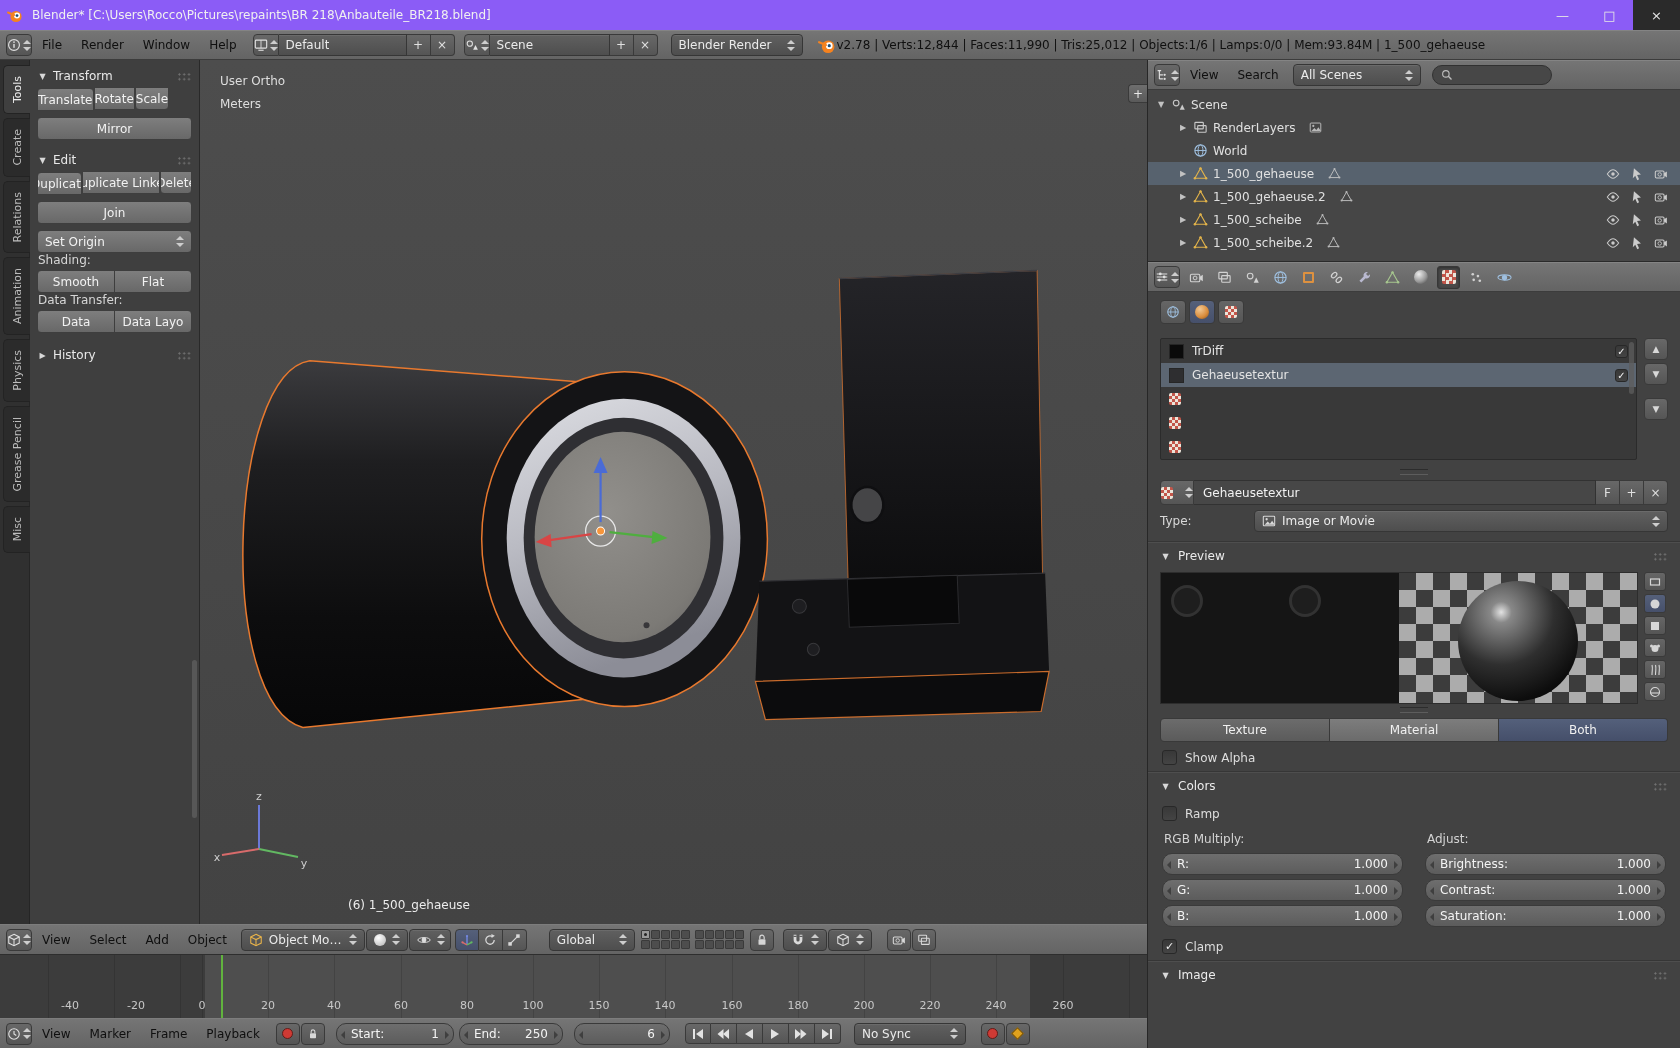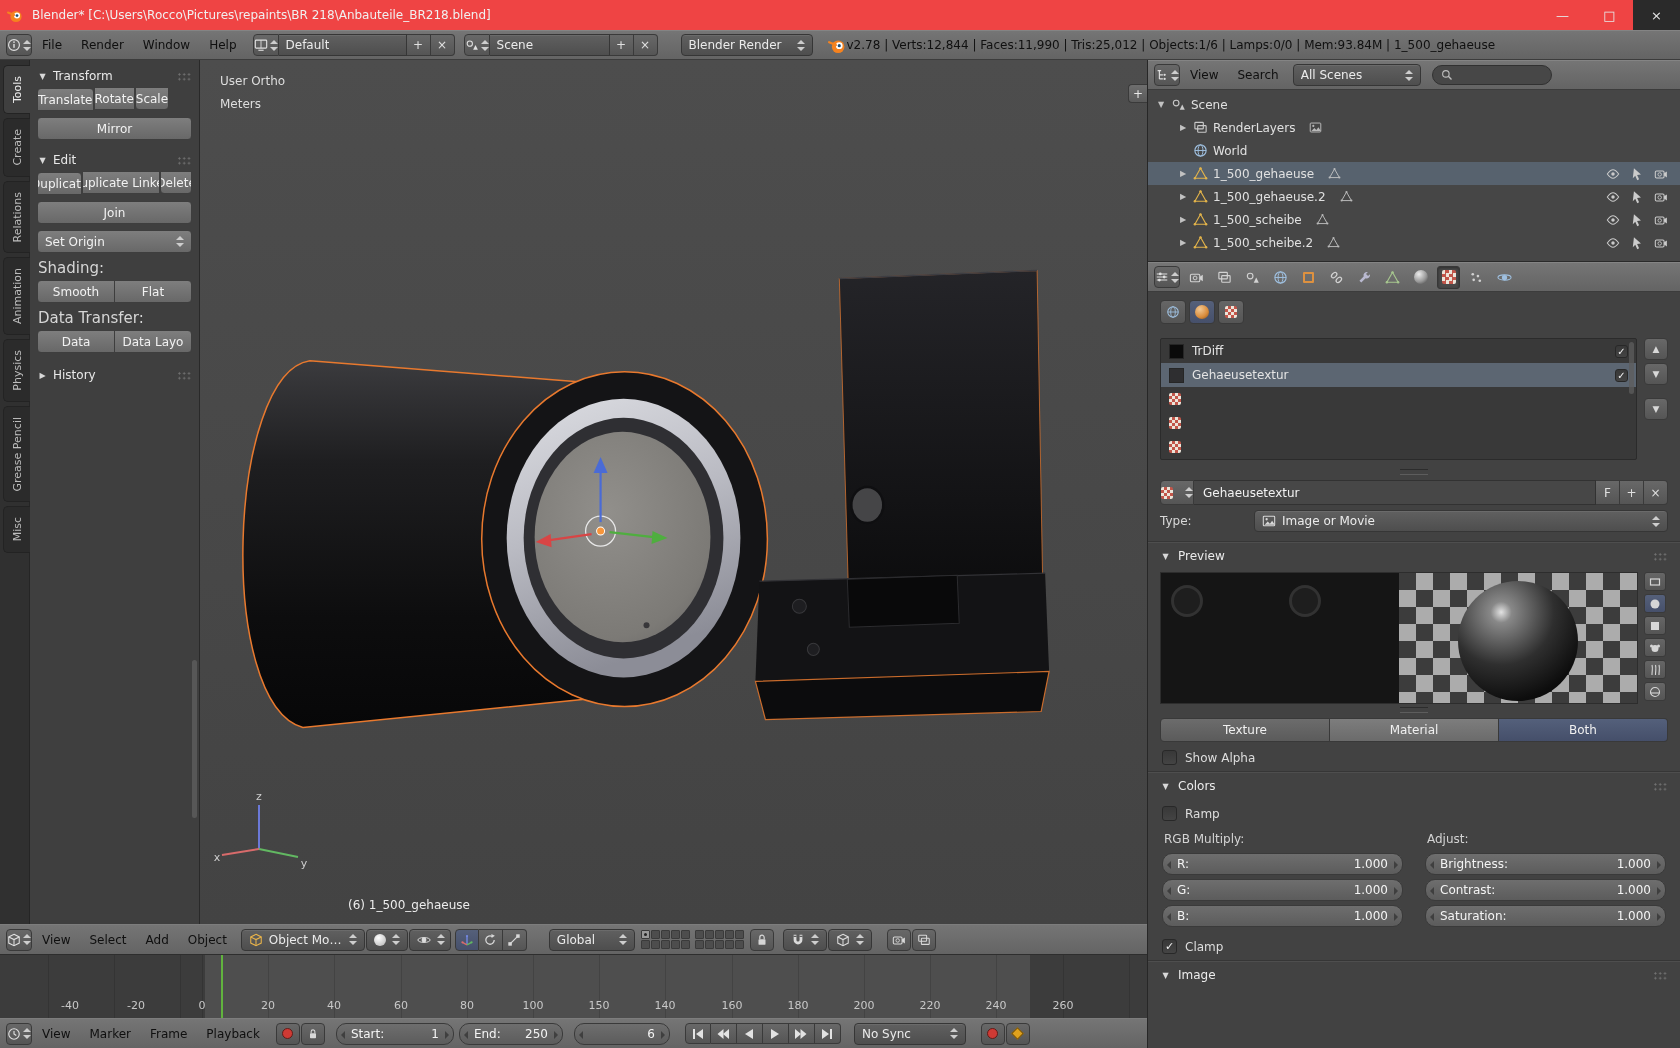--- a/index.html
+++ b/index.html
@@ -1,20 +1,20 @@
 <!DOCTYPE html>
 <html><head>
 <meta charset="utf-8">
 <style>
 *{margin:0;padding:0;box-sizing:border-box;font-family:"DejaVu Sans",sans-serif}
 html,body{width:1680px;height:1048px;overflow:hidden;background:#2a2a2a}
 .window{width:1680px;height:1048px;display:flex;flex-direction:column;font-size:12px;color:#ddd;background:#424242}
 
 
-.titlebar{flex:0 0 30px;background:#ef4444;display:flex;align-items:center;color:#f0f0f0}
+.titlebar{flex:0 0 30px;background:#8b5cf6;display:flex;align-items:center;color:#f0f0f0}
 .tb-logo{width:30px;display:flex;align-items:center;justify-content:center}
 .tb-title{font-size:12px;margin-left:2px;white-space:nowrap}
 .win-controls{margin-left:auto;display:flex;height:100%}
 .win-btn{width:47px;display:flex;align-items:center;justify-content:center;color:#e6e6e6;font-size:13px}
 .win-btn.close{background:#2a2a2a}
 
 
 .bar{background:linear-gradient(#757575,#646464);border-top:1px solid #848484;border-bottom:1px solid #3c3c3c;display:flex;align-items:center;padding:0 6px;color:#141414;height:30px;flex:0 0 30px;gap:1px}
 .bar.bottom{border-top:1px solid #7d7d7d;border-bottom:none}
 .menu{padding:2px 9px;color:#0f0f0f;white-space:nowrap}
@@ -66,21 +66,21 @@
 .phead{display:flex;align-items:center;gap:5px;height:24px;color:#e8e8e8}
 .tbtn{display:flex;align-items:center;justify-content:center;height:23px;background:linear-gradient(#7e7e7e,#686868);border:1px solid #3e3e3e;border-radius:4px;color:#f2f2f2;white-space:nowrap;overflow:hidden}
 .vstack{display:flex;flex-direction:row}
 .vstack .tbtn{border-radius:0;margin-top:-1px}
 .vstack .tbtn:first-child{border-radius:4px 4px 0 0;margin-top:0}
 .vstack .tbtn:last-child{border-radius:0 0 4px 4px}
 .hpair{display:flex}
 .hpair .tbtn{flex:1;min-width:0}
 .hpair .tbtn:first-child{border-radius:4px 0 0 4px}
 .hpair .tbtn:last-child{border-radius:0 4px 4px 0;margin-left:-1px}
-.tlabel{color:#d6d6d6;margin:6px 1px 3px;font-size:15px}
+.tlabel{color:#d6d6d6;margin:0 1px 3px;font-size:12px}
 .mt6{margin-top:6px}
 .ts-scroll{position:absolute;right:2px;top:600px;height:158px;width:5px;background:#5c5c5c;border-radius:3px;opacity:.85}
 .set-origin{justify-content:flex-start;padding:0 7px}
 
 
 .layers{display:flex;gap:5px;margin:0 5px}
 .lgrid{display:grid;grid-template-columns:repeat(5,9px);grid-auto-rows:9px;gap:1px}
 .lcell{background:#4d4d4d;border:1px solid #3a3a3a;border-radius:1px;position:relative}
 .lcell.active{background:#9a9a9a}
 .lcell.dot::after{content:"";position:absolute;left:2px;top:2px;width:3px;height:3px;border-radius:50%;background:#242424}
@@ -345,21 +345,21 @@
       <span class="dd" style="width:120px">
           <span class="ddl">Scene</span>
         </span>
       <span class="sqbtn">
           <span>+</span>
         </span>
       <span class="sqbtn">
           <span>×</span>
         </span>
     </span>
-    <span class="dd" style="width:132px;margin-left:22px">
+    <span class="dd" style="width:132px;margin-left:12px">
         <span class="ddl">Blender Render</span>
         <span class="arr2"></span>
       </span>
     <span class="blmark">
       <svg width="18" height="18" viewBox="0 0 16 16">
           <circle cx="9" cy="9.5" r="5.6" fill="#f5821f"></circle>
           <circle cx="10" cy="8.6" r="3" fill="#fff"></circle>
           <circle cx="10" cy="8.6" r="1.4" fill="#1e4e79"></circle>
           <path d="M1 5.5l6 2.5" stroke="#f5821f" stroke-width="2" stroke-linecap="round"></path>
         </svg>

